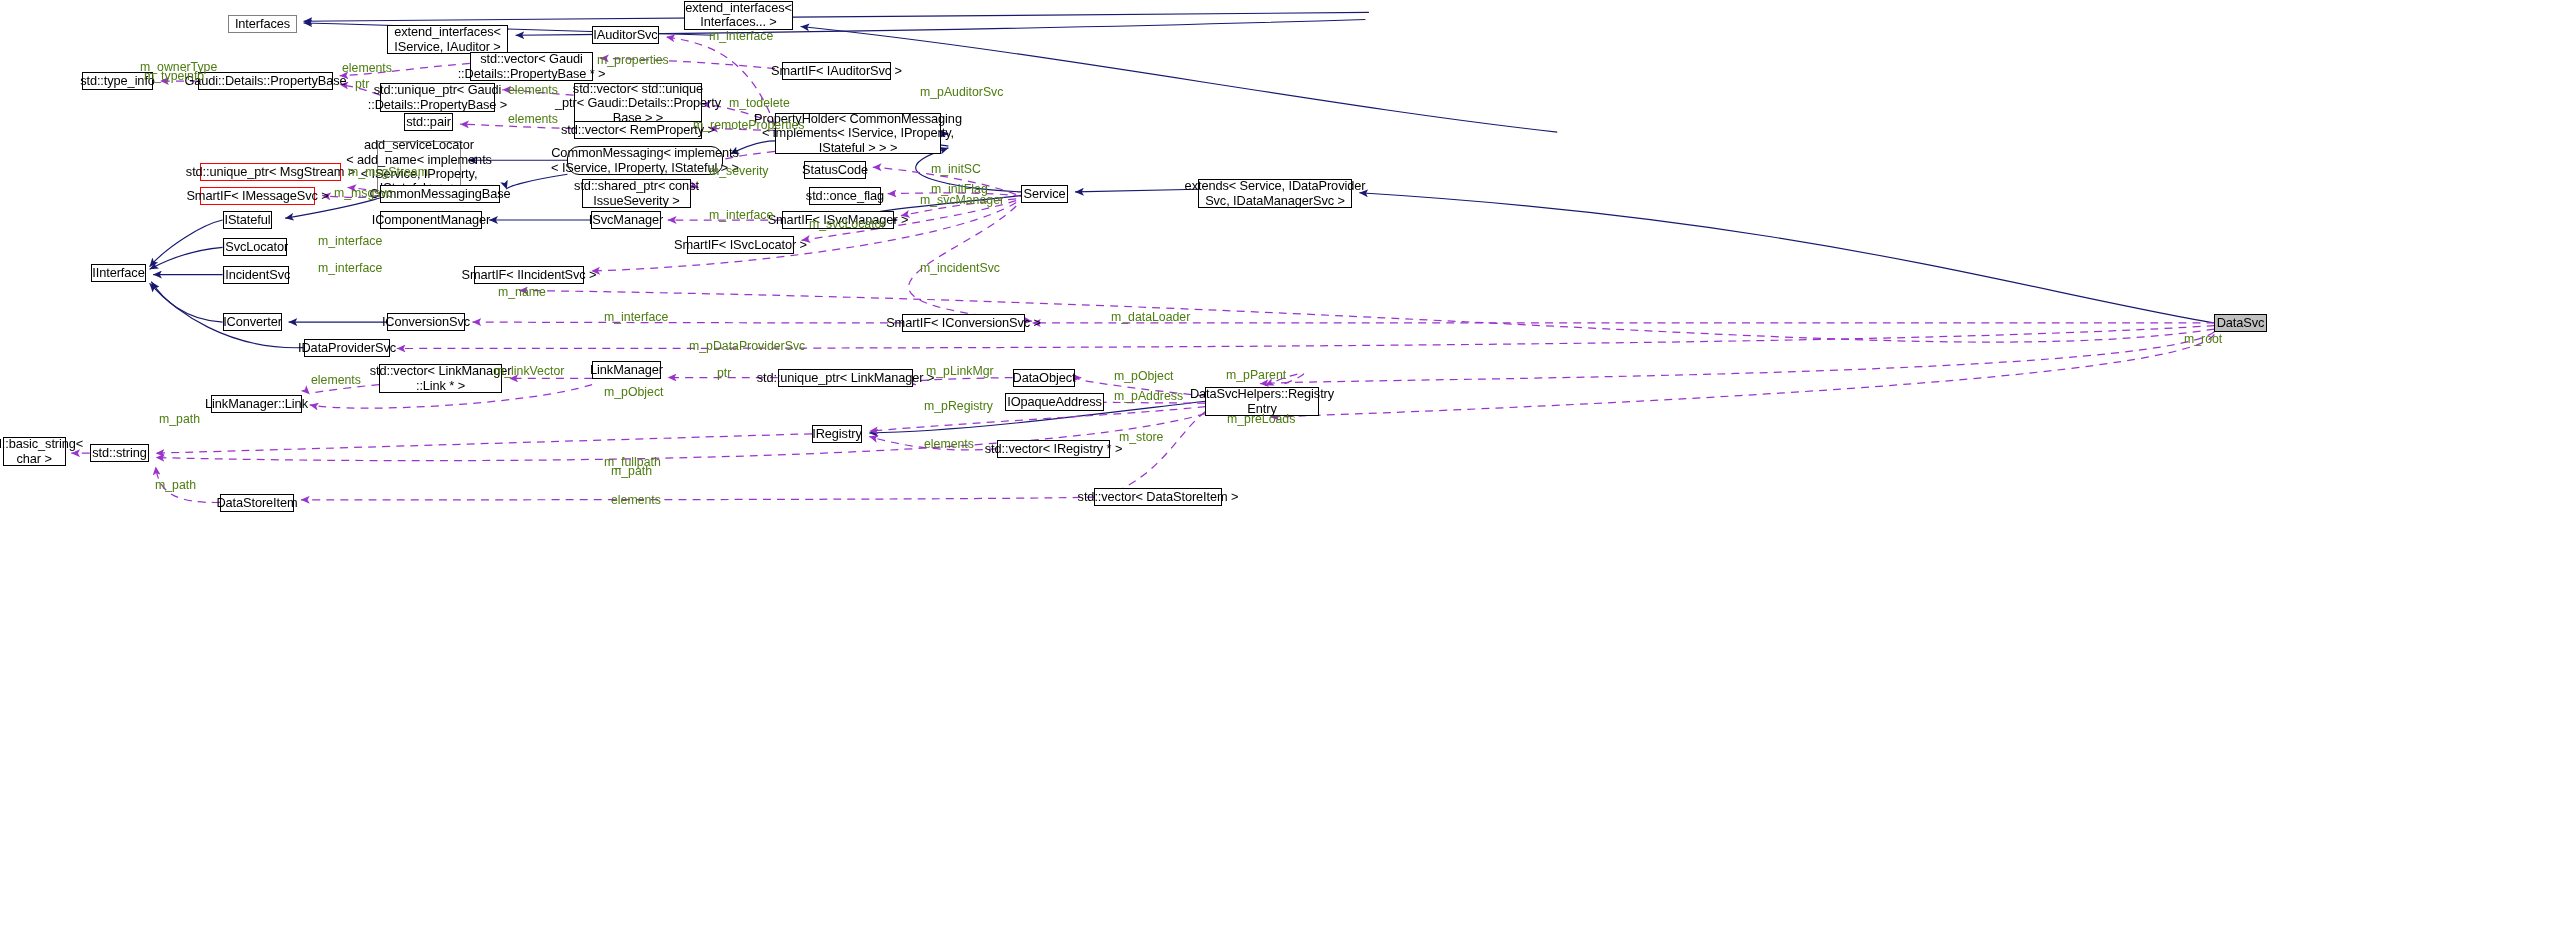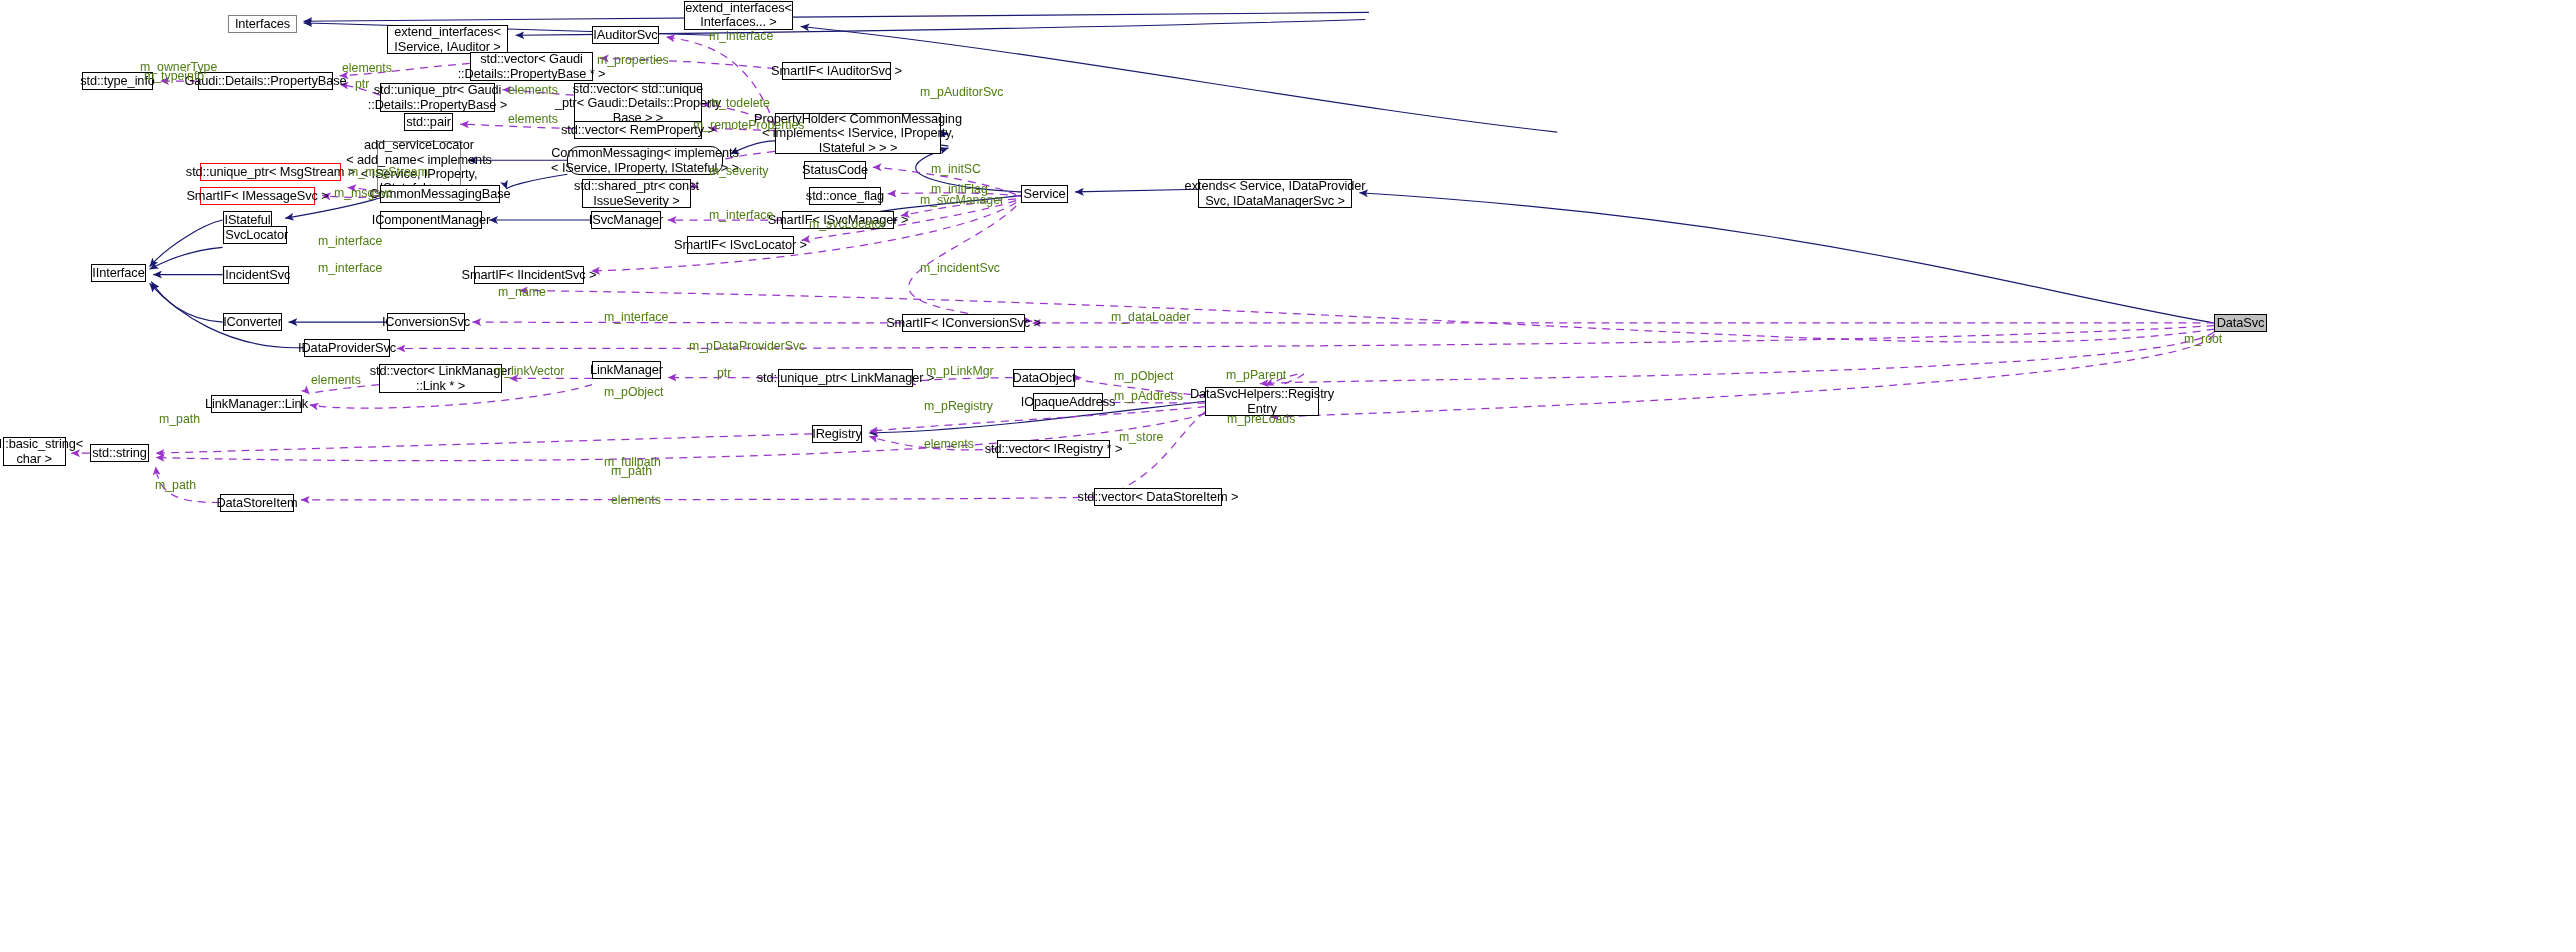--- a/index.html
+++ b/index.html
@@ -166,55 +166,55 @@
     <div class="node " style="left: 582px; top: 179px; width: 109px; height: 29px;">std::shared_ptr&lt; const
 IssueSeverity &gt;</div>
     <div class="node " style="left: 809px; top: 187px; width: 72px; height: 17.6px;">std::once_flag</div>
     <div class="node " style="left: 1021px; top: 185px; width: 47px; height: 17.6px;">Service</div>
     <div class="node " style="left: 1198px; top: 179px; width: 154px; height: 29px;">extends&lt; Service, IDataProvider
 Svc, IDataManagerSvc &gt;</div>
     <div class="node " style="left: 223px; top: 211px; width: 49px; height: 17.6px;">IStateful</div>
     <div class="node " style="left: 380px; top: 211px; width: 102px; height: 17.6px;">IComponentManager</div>
     <div class="node " style="left: 591px; top: 211px; width: 70px; height: 17.6px;">ISvcManager</div>
     <div class="node " style="left: 782px; top: 211px; width: 112px; height: 17.6px;">SmartIF&lt; ISvcManager &gt;</div>
-    <div class="node " style="left: 223px; top: 226px; width: 64px; height: 17.6px;">ISvcLocator</div>
+    <div class="node " style="left: 223px; top: 238px; width: 64px; height: 17.6px;">ISvcLocator</div>
     <div class="node " style="left: 687px; top: 236px; width: 107px; height: 17.6px;">SmartIF&lt; ISvcLocator &gt;</div>
     <div class="node " style="left: 223px; top: 266px; width: 66px; height: 17.6px;">IIncidentSvc</div>
     <div class="node " style="left: 474px; top: 266px; width: 110px; height: 17.6px;">SmartIF&lt; IIncidentSvc &gt;</div>
     <div class="node " style="left: 91px; top: 264px; width: 55px; height: 17.6px;">IInterface</div>
     <div class="node " style="left: 223px; top: 313px; width: 59px; height: 17.6px;">IConverter</div>
     <div class="node " style="left: 387px; top: 313px; width: 78px; height: 17.6px;">IConversionSvc</div>
     <div class="node " style="left: 902px; top: 314px; width: 123px; height: 17.6px;">SmartIF&lt; IConversionSvc &gt;</div>
     <div class="node current" style="left: 2214px; top: 314px; width: 53px; height: 17.6px;">DataSvc</div>
     <div class="node " style="left: 304px; top: 339px; width: 86px; height: 17.6px;">IDataProviderSvc</div>
     <div class="node " style="left: 379px; top: 364px; width: 123px; height: 29px;">std::vector&lt; LinkManager
 ::Link * &gt;</div>
     <div class="node " style="left: 592px; top: 361px; width: 69px; height: 17.6px;">LinkManager</div>
     <div class="node " style="left: 778px; top: 369px; width: 135px; height: 17.6px;">std::unique_ptr&lt; LinkManager &gt;</div>
     <div class="node " style="left: 1013px; top: 369px; width: 62px; height: 17.6px;">DataObject</div>
     <div class="node " style="left: 1205px; top: 387px; width: 114px; height: 29px;">DataSvcHelpers::Registry
 Entry</div>
     <div class="node " style="left: 211px; top: 395px; width: 91px; height: 17.6px;">LinkManager::Link</div>
-    <div class="node " style="left: 1033px; top: 393px; width: 70px; height: 17.6px;">IOpaqueAddress</div>
+    <div class="node " style="left: 1005px; top: 393px; width: 99px; height: 17.6px;">IOpaqueAddress</div>
     <div class="node " style="left: 812px; top: 425px; width: 50px; height: 17.6px;">IRegistry</div>
     <div class="node " style="left: 2.6px; top: 437px; width: 63px; height: 29px;">std::basic_string&lt;
 char &gt;</div>
     <div class="node " style="left: 90px; top: 444px; width: 59px; height: 17.6px;">std::string</div>
     <div class="node " style="left: 997px; top: 440px; width: 113px; height: 17.6px;">std::vector&lt; IRegistry * &gt;</div>
     <div class="node " style="left: 220px; top: 494px; width: 74px; height: 17.6px;">DataStoreItem</div>
     <div class="node " style="left: 1094px; top: 488px; width: 128px; height: 17.6px;">std::vector&lt; DataStoreItem &gt;</div>
     <div class="edgelabel" style="left: 709px; top: 30px;">m_interface</div>
     <div class="edgelabel" style="left: 140px; top: 61px;">m_ownerType</div>
     <div class="edgelabel" style="left: 144px; top: 70px;">m_typeinfo</div>
     <div class="edgelabel" style="left: 342px; top: 62px;">elements</div>
     <div class="edgelabel" style="left: 597px; top: 54px;">m_properties</div>
     <div class="edgelabel" style="left: 355px; top: 78px;">ptr</div>
     <div class="edgelabel" style="left: 508px; top: 84px;">elements</div>
     <div class="edgelabel" style="left: 508px; top: 113px;">elements</div>
-    <div class="edgelabel" style="left: 709px; top: 97px;">m_todelete</div>
+    <div class="edgelabel" style="left: 709px; top: 97px; padding-left: 20px;">m_todelete</div>
     <div class="edgelabel" style="left: 693px; top: 119px;">m_remoteProperties</div>
     <div class="edgelabel" style="left: 920px; top: 86px;">m_pAuditorSvc</div>
     <div class="edgelabel" style="left: 709px; top: 165px;">m_severity</div>
     <div class="edgelabel" style="left: 348px; top: 166px;">m_msgStream</div>
     <div class="edgelabel" style="left: 334px; top: 187px;">m_msgsvc</div>
     <div class="edgelabel" style="left: 931px; top: 163px;">m_initSC</div>
     <div class="edgelabel" style="left: 931px; top: 183px;">m_initFlag</div>
     <div class="edgelabel" style="left: 920px; top: 194px;">m_svcManager</div>
     <div class="edgelabel" style="left: 709px; top: 209px;">m_interface</div>
     <div class="edgelabel" style="left: 809px; top: 218px; text-align: right;">m_svcLocator</div>

